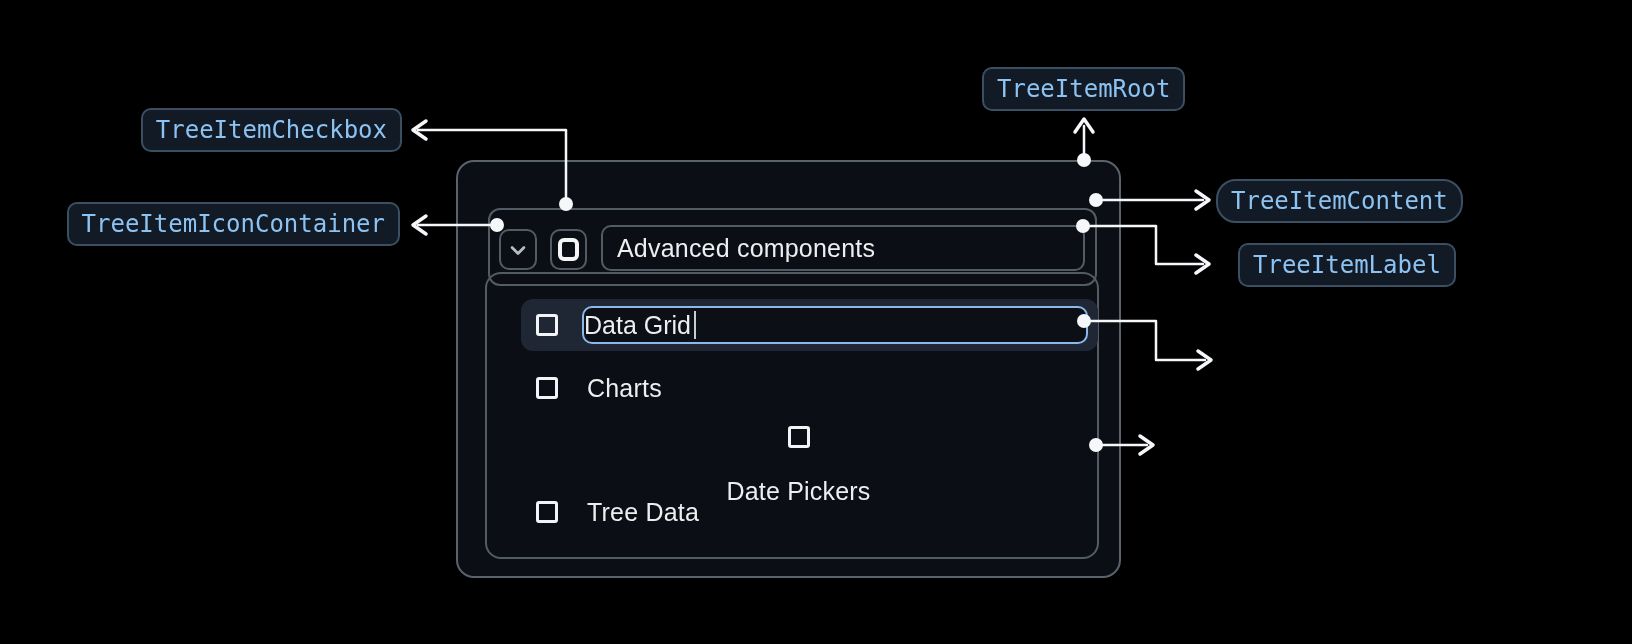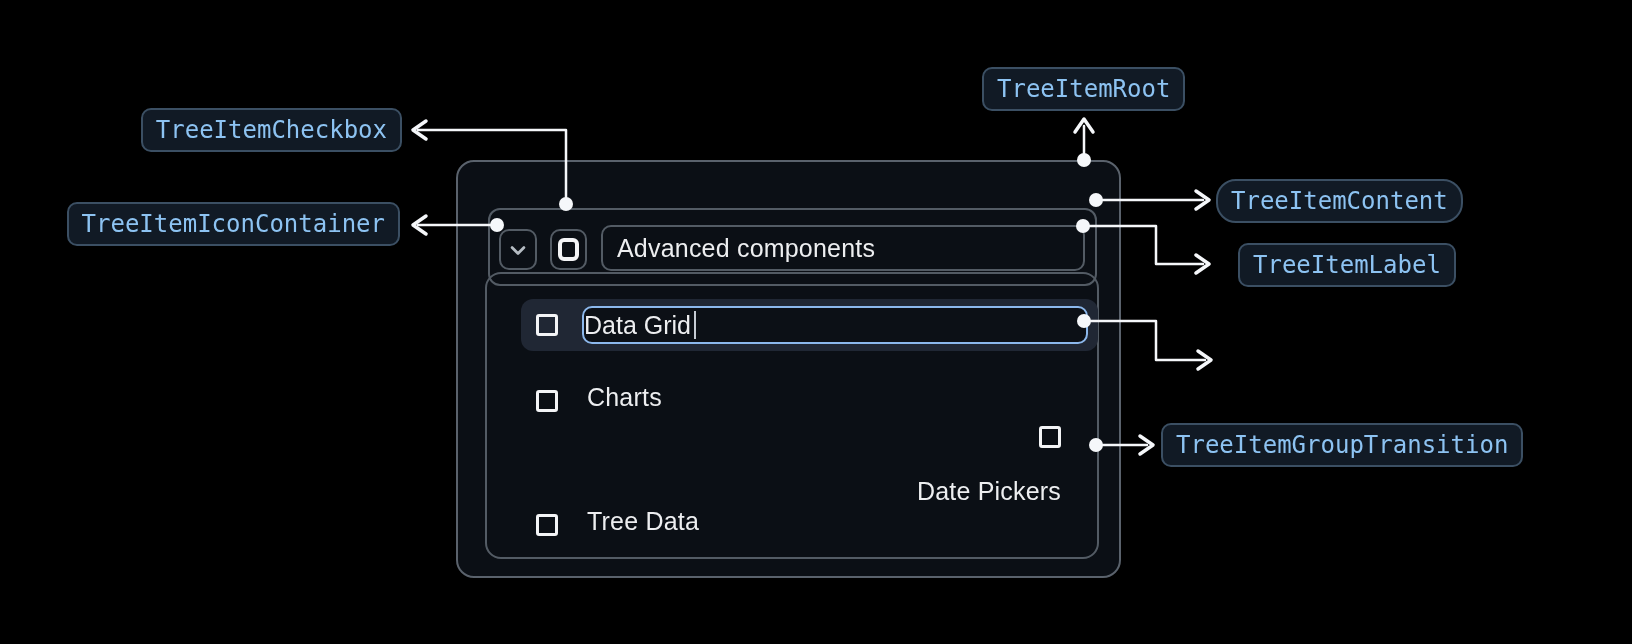--- a/index.html
+++ b/index.html
@@ -57,21 +57,21 @@
     box-sizing:border-box;display:flex;align-items:center;
     cursor:text;
   }
   .label-input .value{color:#edeef0;font-size:25px;}
   .caret{
     display:inline-block;width:2px;height:28px;background:#c6ccd4;
     margin-left:3px;
   }
   .plain-row{
     position:absolute;left:34px;width:540px;height:48px;
-    display:flex;align-items:flex-end;padding-left:15px;box-sizing:border-box;
+    display:flex;align-items:center;padding-left:15px;box-sizing:border-box;
     gap:29px;border-radius:10px;cursor:pointer;
   }
   .row-charts{top:90px;} .row-pickers{top:152px;flex-direction:column;} .row-treeview{top:214px;}
   .plain-row .row-label{color:#edeef0;font-size:25px;letter-spacing:.2px;}
   
   .badge{
     position:absolute;display:inline-block;padding:5px 13px;
     background:#111a25;border:2px solid #3b4f63;border-radius:10px;
     color:#8dc3f2;font-family:"DejaVu Sans Mono",monospace;font-size:24px;
     line-height:1.25;white-space:nowrap;box-sizing:border-box;
@@ -140,21 +140,20 @@
       </div>
 
     </div>
   </div>
 
   <div class="badge badge-checkbox">TreeItemCheckbox</div>
   <div class="badge badge-icon-container">TreeItemIconContainer</div>
   <div class="badge badge-root">TreeItemRoot</div>
   <div class="badge badge-content">TreeItemContent</div>
   <div class="badge badge-label">TreeItemLabel</div>
-  <div class="badge badge-group-transition">TreeItemGroupTransition</div>
 
   <svg class="overlay" width="1632" height="644" viewBox="0 0 1632 644">
 
     <path class="line" d="M566,204 V130 H418"></path>
     <path class="head" d="M426,121 L413,130 L426,139"></path>
     <circle cx="566" cy="204" r="7"></circle>
 
     <path class="line" d="M497,225 H418"></path>
     <path class="head" d="M426,216 L413,225 L426,234"></path>
     <circle cx="497" cy="225" r="7"></circle>

